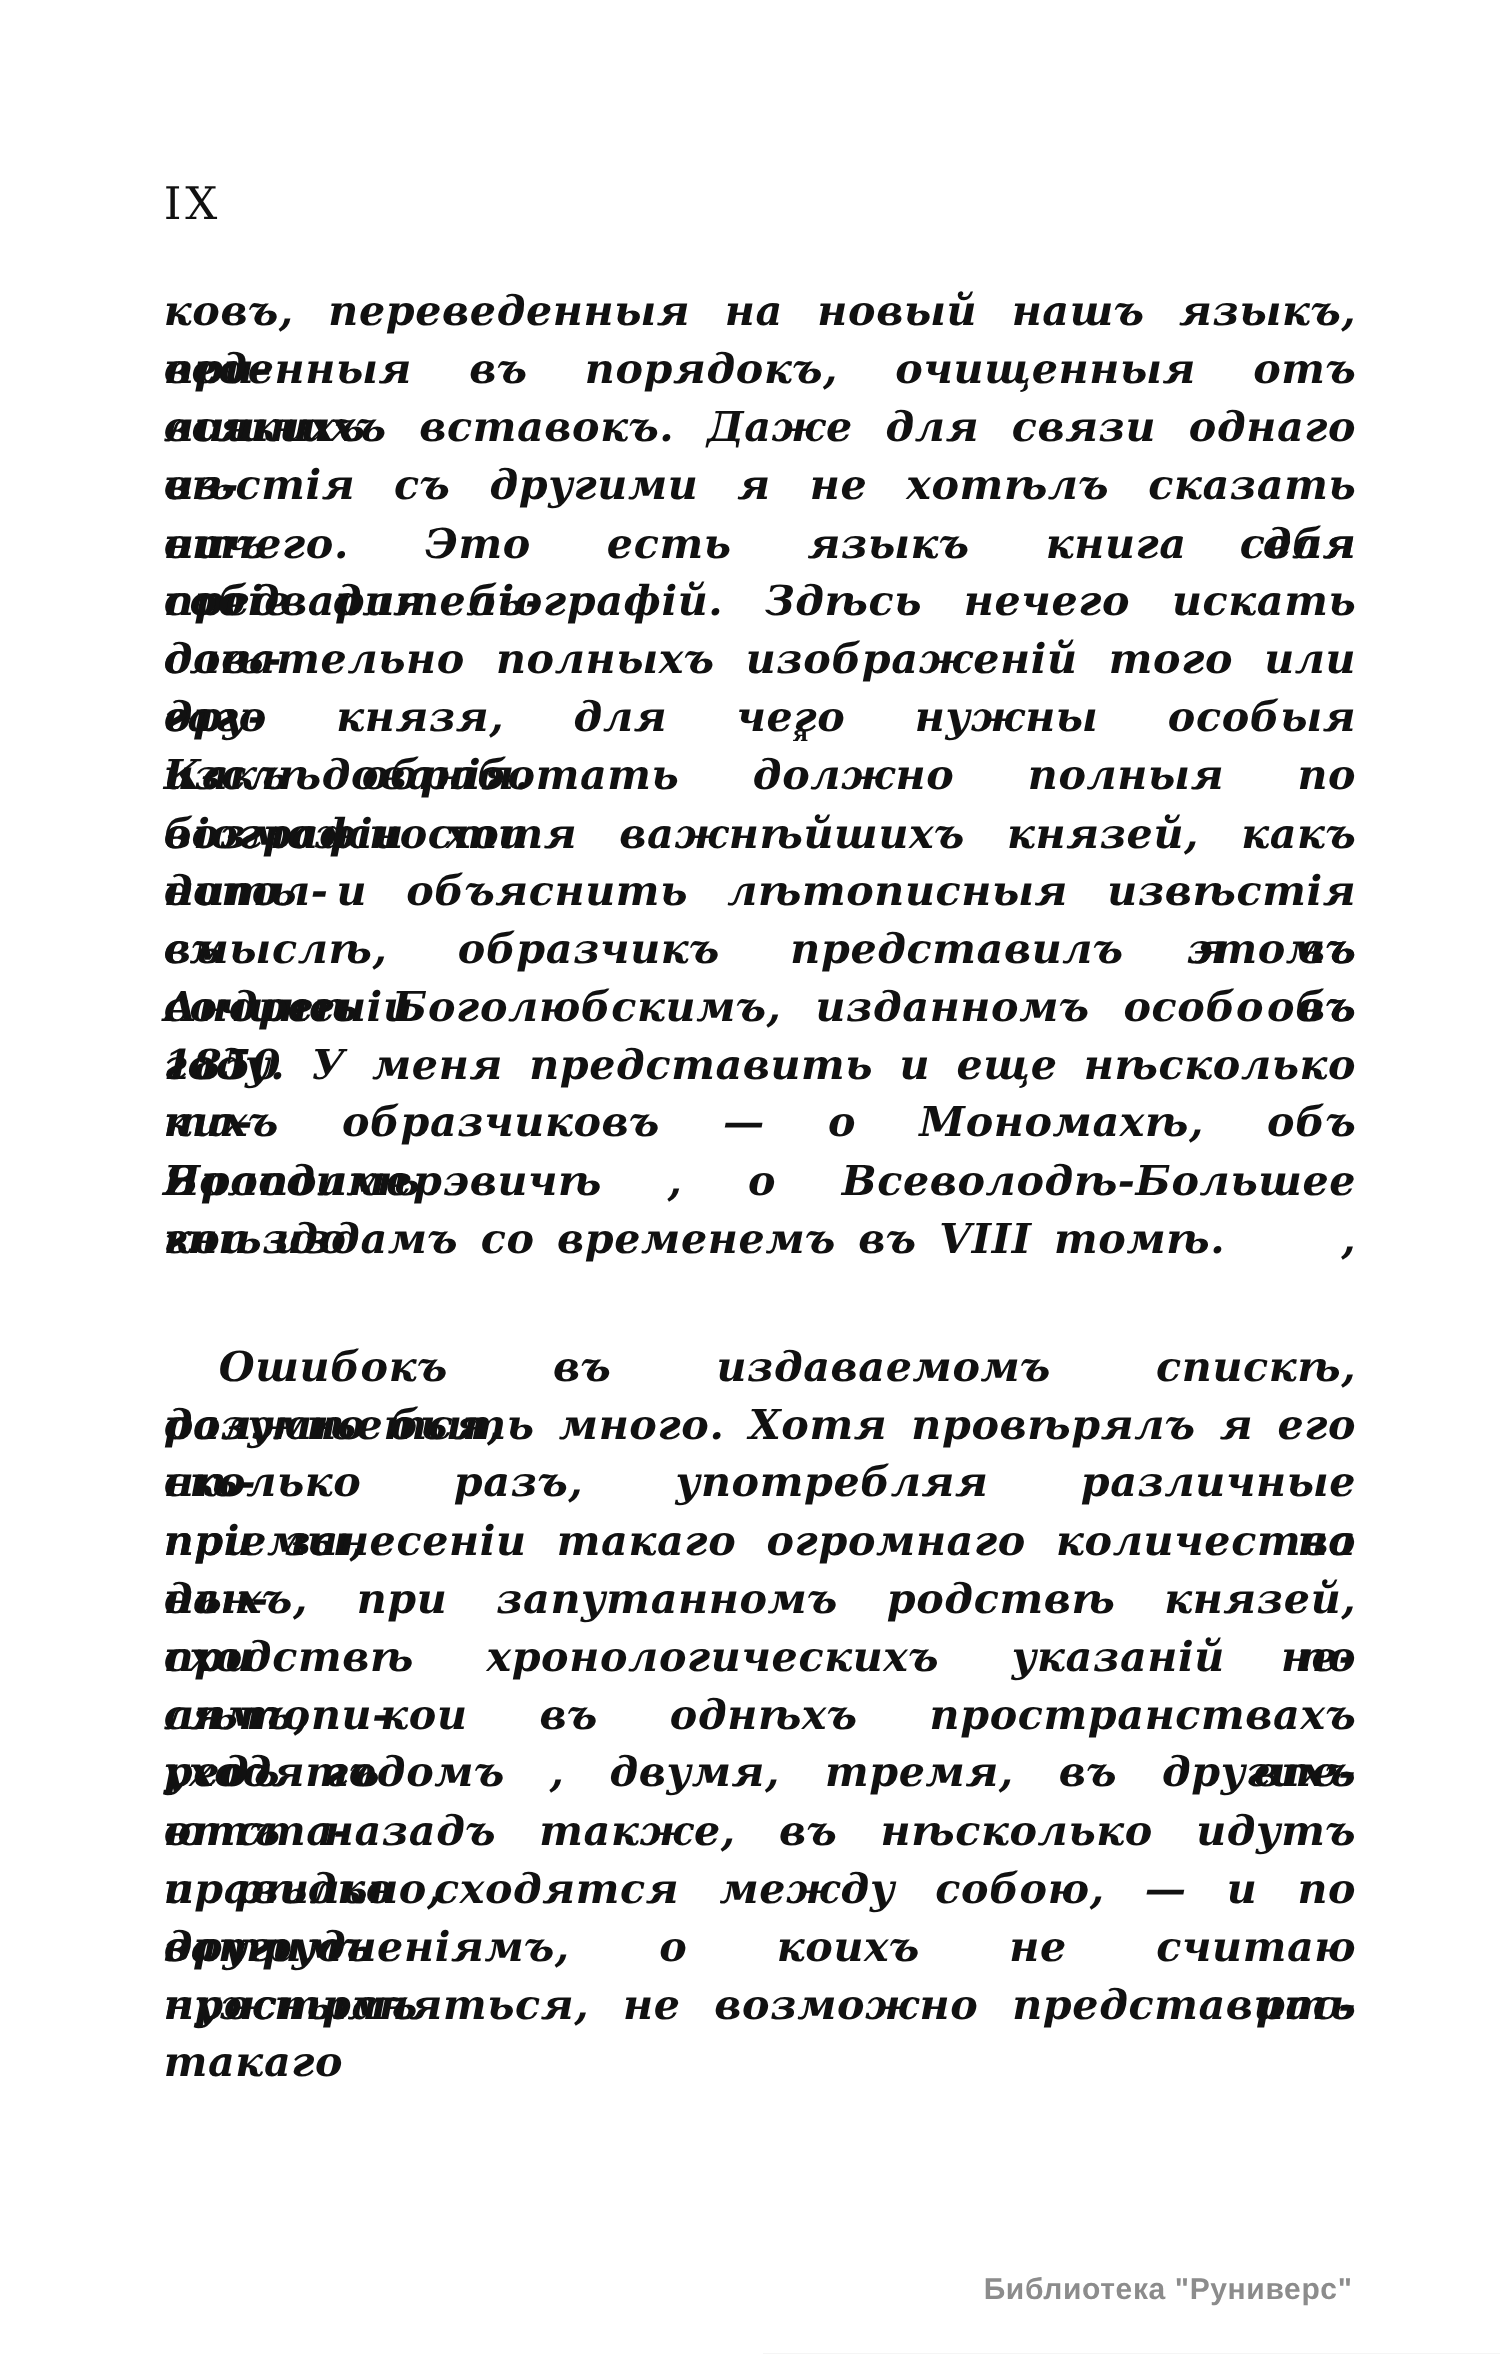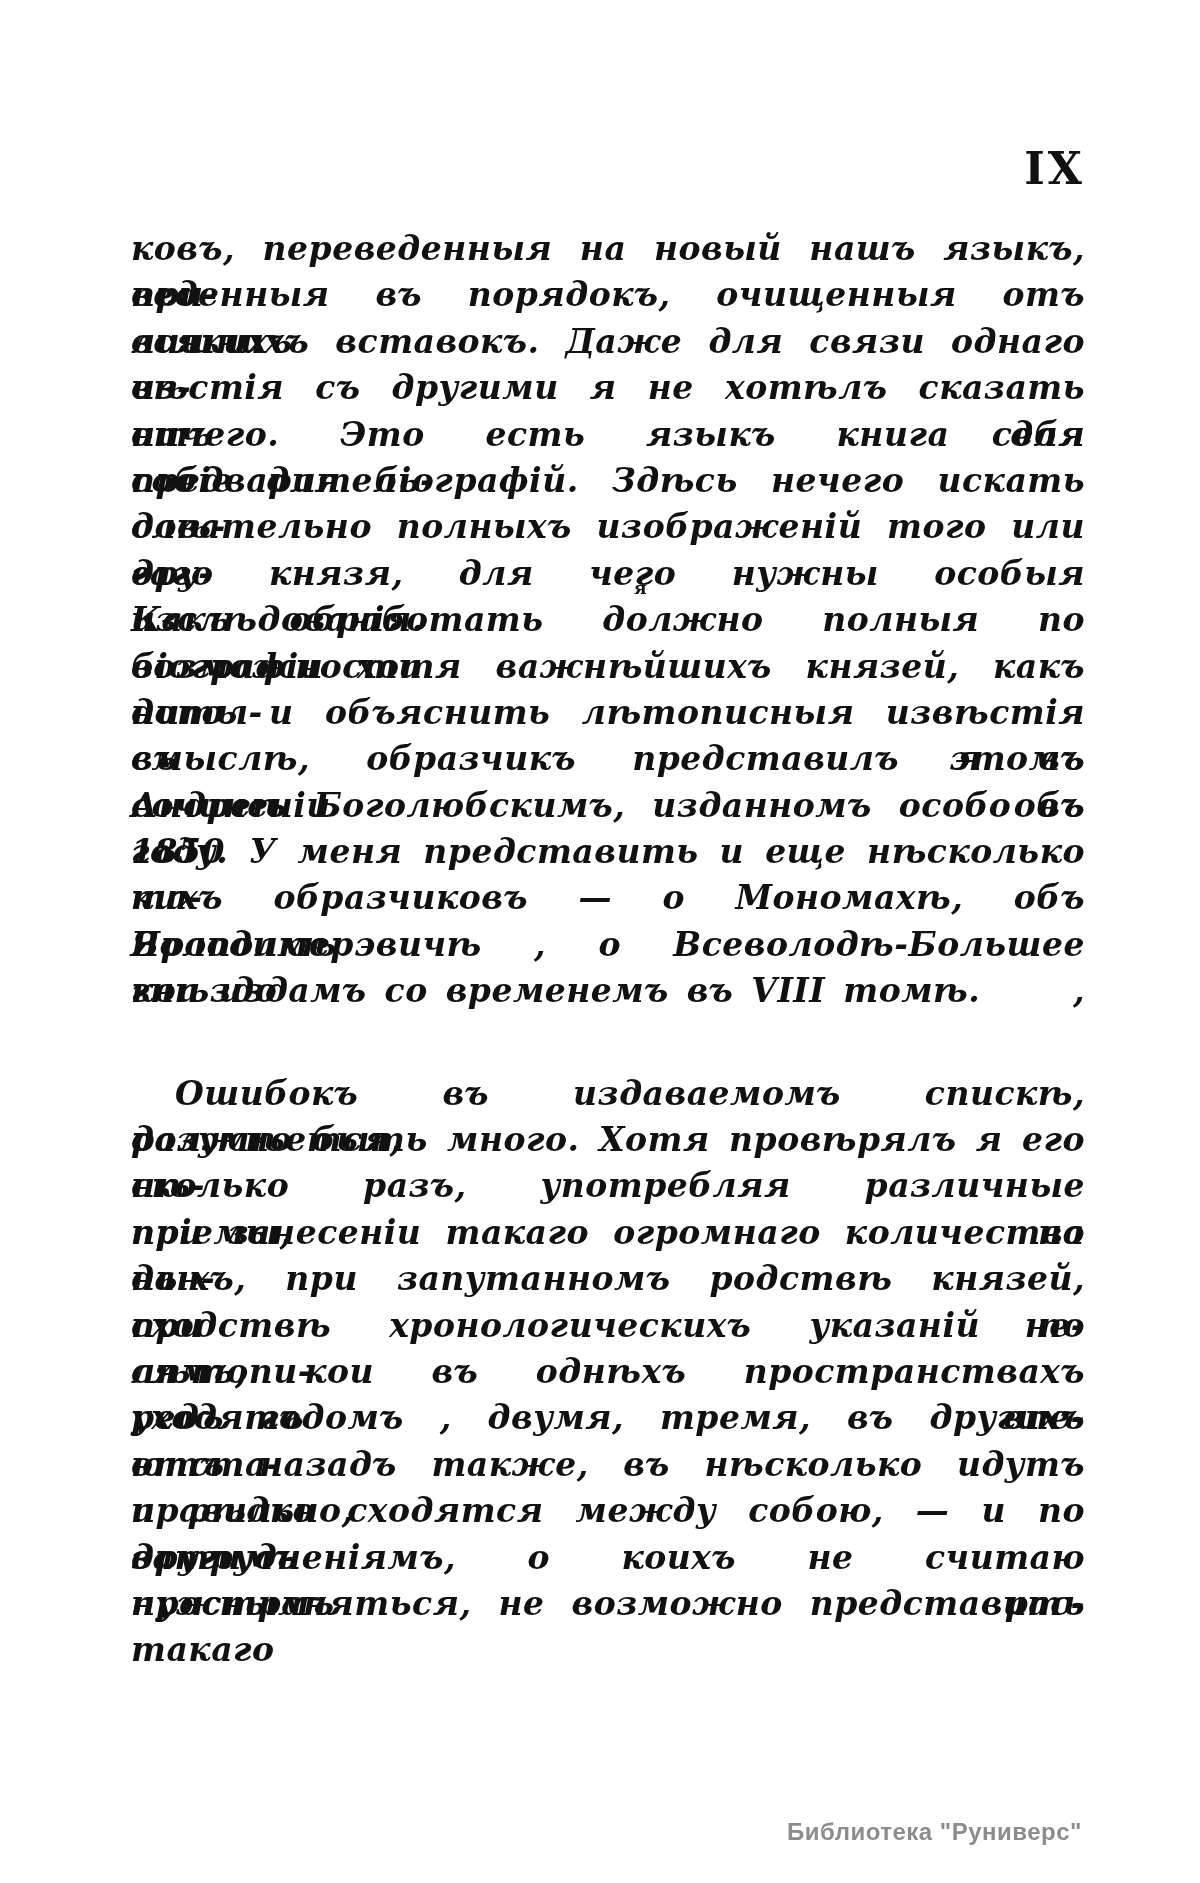--- a/index.html
+++ b/index.html
@@ -8,22 +8,22 @@
     width:1200px;height:1883px;
     background:#ffffff;
     margin:0 auto;
     overflow:hidden;
     font-family:"DejaVu Serif","Liberation Serif",serif;
     color:#111111;
   }
   .page-number{
     position:absolute;
     top:143px;left:131px;width:954px;
-    text-align:right;
-    font-size:44px;font-weight:bold;
+    text-align:left;
+    font-size:36px;font-weight:normal;
     letter-spacing:3px;
   }
   .textblock{
     position:absolute;
     top:226px;left:131px;width:954px;
     font-size:33px;font-weight:bold;
     line-height:46.4px;
     letter-spacing:0.5px;
     word-spacing:6px;
   }

